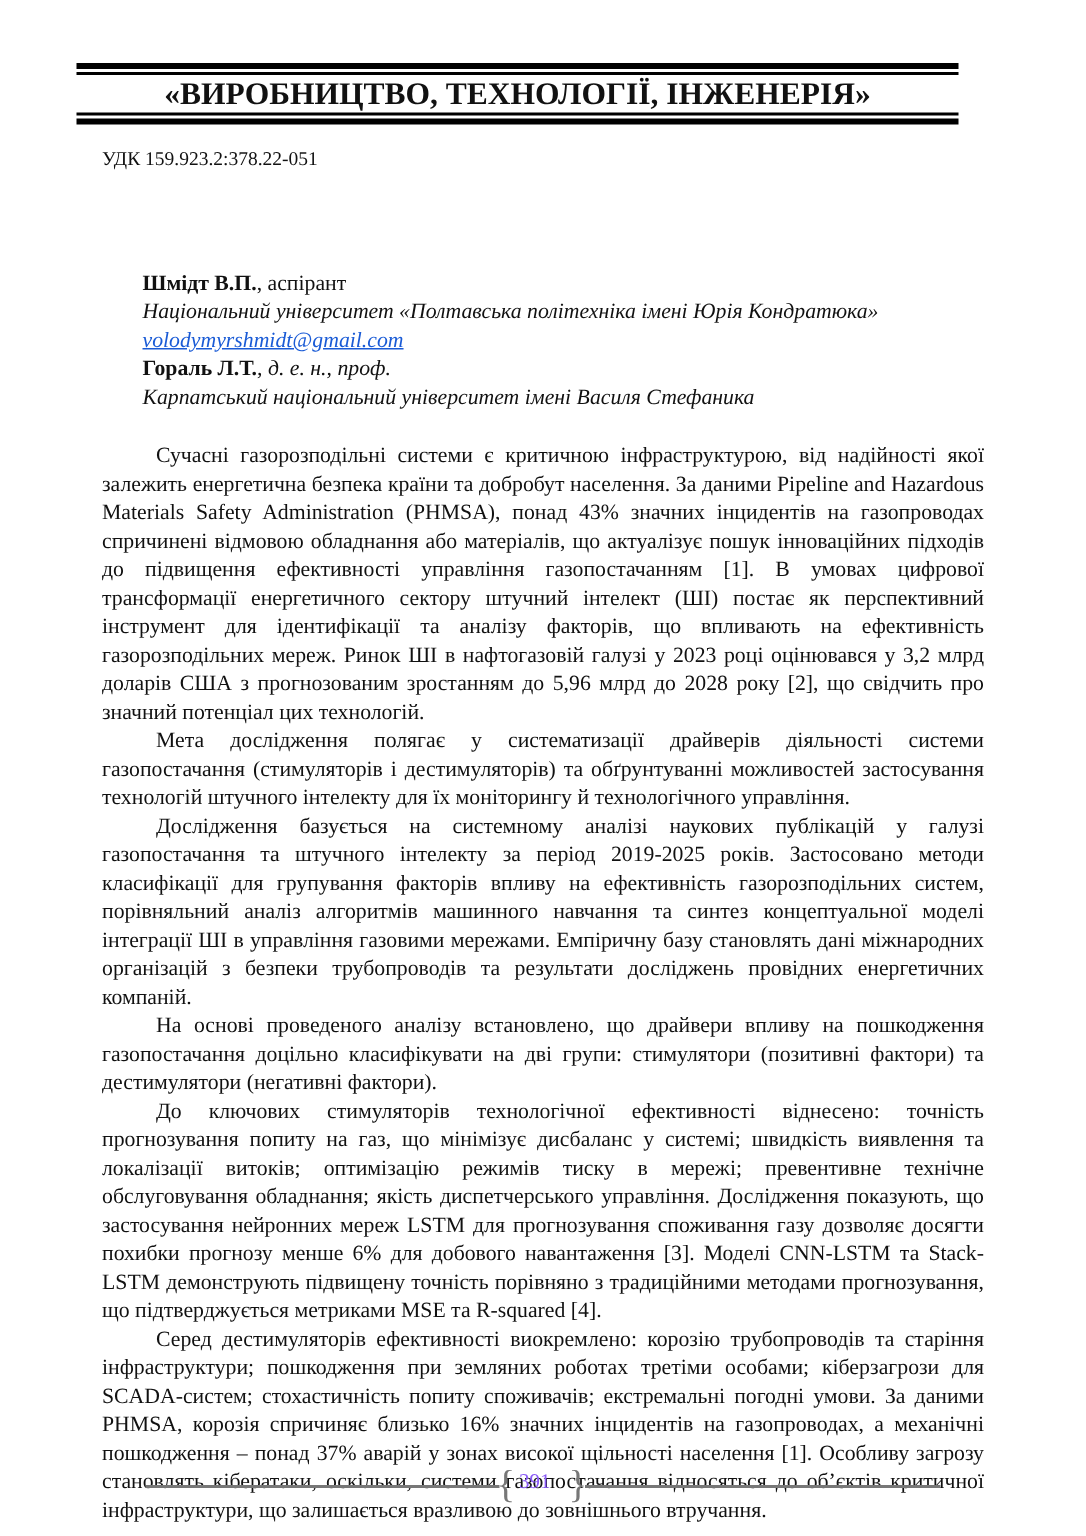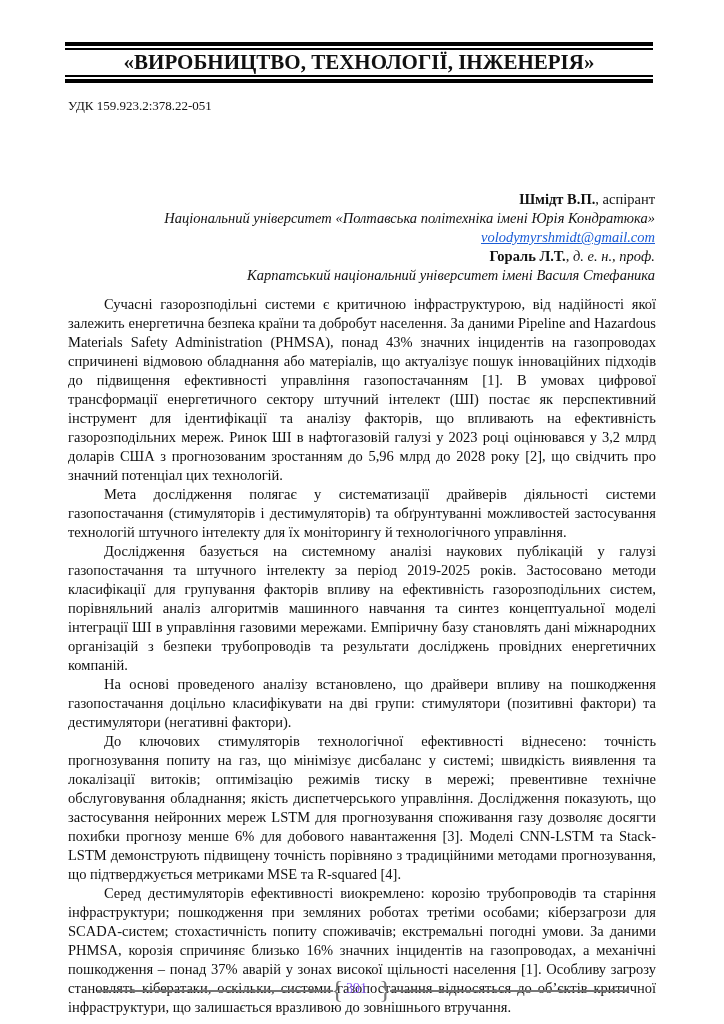--- a/index.html
+++ b/index.html
@@ -1,36 +1,36 @@
 <!DOCTYPE html>
 <html><head>
 <meta charset="utf-8">
 <style>
   html, body { margin: 0; padding: 0; background: #ffffff; }
   body { width: 724px; height: 1024px; position: relative; overflow: hidden;
          font-family: "Liberation Serif", "DejaVu Serif", serif; color: #111; }
   .page { position: absolute; left: 0; top: 0; width: 724px; height: 1024px; }
 
-  .hdr { position: absolute; left: 65px; width: 588px; top: 40px; height: 44px; }
+  .hdr { position: absolute; left: 51px; width: 588px; top: 40px; height: 44px; }
   .hdr .thick { position: absolute; left: 0; right: 0; height: 4px; background: #000; }
   .hdr .thin  { position: absolute; left: 0; right: 0; height: 1.5px; background: #000; }
   .hdr .t1 { top: 2px; }
   .hdr .t2 { top: 8px; }
   .hdr .b1 { top: 35px; }
   .hdr .b2 { top: 39px; }
   .hdr .title { position: absolute; left: 0; right: 0; top: 10px; text-align: center;
                 font-weight: bold; font-size: 21px; line-height: 24px; letter-spacing: 0; }
 
   .udk { position: absolute; left: 68px; top: 98px; font-weight: normal; font-size: 13px; }
 
   .art-title { position: absolute; left: 68px; width: 588px; top: 128px; text-align: center;
                font-size: 15px; line-height: 17px; }
 
-  .authors { position: absolute; right: 69px; top: 180px; text-align: right;
-             font-size: 14.5px; line-height: 19px; width: 560px; margin-top: 10px; }
+  .authors { position: absolute; right: 69px; top: 180px; text-align: left;
+             font-size: 14.5px; line-height: 19px; width: 560px; }
   .authors .name { font-weight: bold; }
   .authors .aff { font-style: italic; }
   .authors .email { font-style: italic; color: #1a5bd6; text-decoration: underline; }
   .authors .deg { font-style: italic; }
 
   .body { position: absolute; left: 68px; width: 588px; top: 295px;
           font-size: 14.5px; line-height: 19px; text-align: justify; }
   .body p { margin: 0; text-indent: 36px; }
 
   .footer { position: absolute; left: 97px; width: 530px; top: 976px; height: 30px; }

